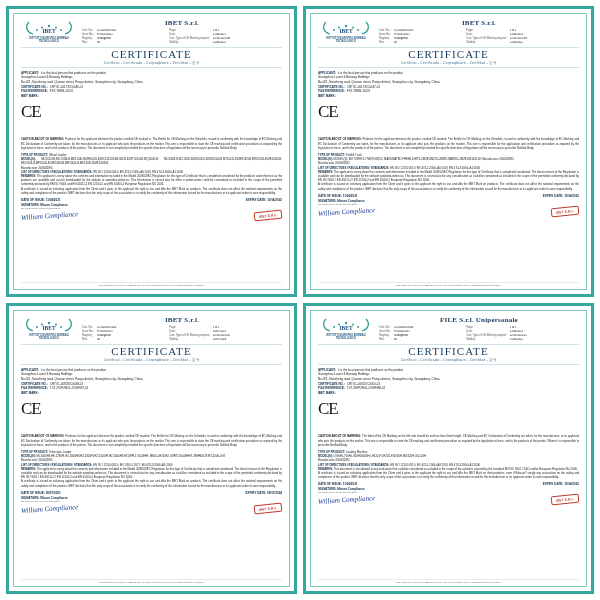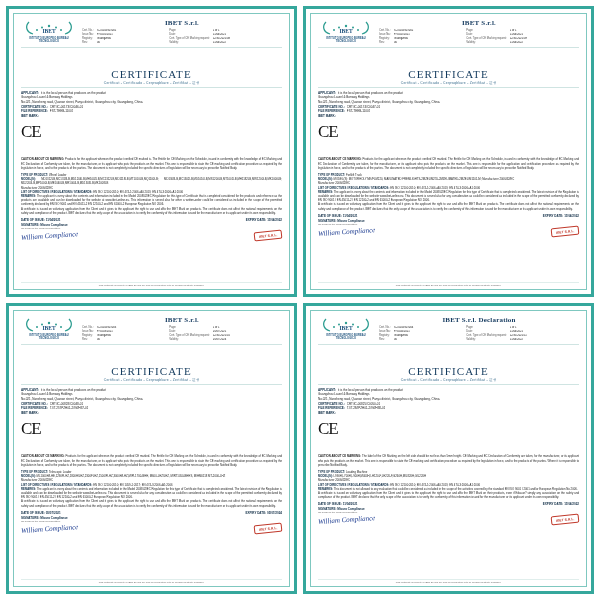--- a/index.html
+++ b/index.html
@@ -84,21 +84,21 @@
     line-height:1.45;
   }
   .meta .k{color:#555;white-space:nowrap;}
   .meta .v{color:#111;white-space:nowrap;overflow:hidden;text-overflow:ellipsis;}
   
   .title{
     text-align:center;
     font-size:11px;
     letter-spacing:1.1px;
     color:#143b5e;
-    margin-top:20px;
+    margin-top:0;
     font-family:"Liberation Serif", serif;
   }
   .subtitle{
     text-align:center;
     font-size:3.4px;
     color:#3c6f8f;
     letter-spacing:.25px;
     margin-top:1px;
     border-bottom:1px solid #cfe4e2;
     padding-bottom:2px;
@@ -525,21 +525,21 @@
               <circle cx="66" cy="17" r="2" fill="#2f9e92"></circle>
               <circle cx="28" cy="22" r="2" fill="#2f9e92"></circle>
               <circle cx="76" cy="22" r="2" fill="#2f9e92"></circle>
               <text x="52" y="27" font-size="11" text-anchor="middle" fill="#1a4f7a" font-family="Liberation Serif, serif" font-weight="bold">IBET</text>
             </svg>
           </span>
           <span class="lt">ISTITUTO EUROPEO
 BUREAU TECNOLOGICO</span>
         </div>
         <div class="hdr-main">
-          <div class="company">IBET S.r.l. Declaration</div>
+          <div class="company">FILE S.r.l. Unipersonale</div>
           <div class="meta">
             <span class="k">Cert. No.:</span>
             <span class="v">IC/2024/GZ/004</span>
             <span class="k">Page:</span>
             <span class="v">1 of 1</span>
             <span class="k">Issue No.:</span>
             <span class="v">F.V.004/2021</span>
             <span class="k">Date:</span>
             <span class="v">11/04/2021</span>
             <span class="k">Registry:</span>

